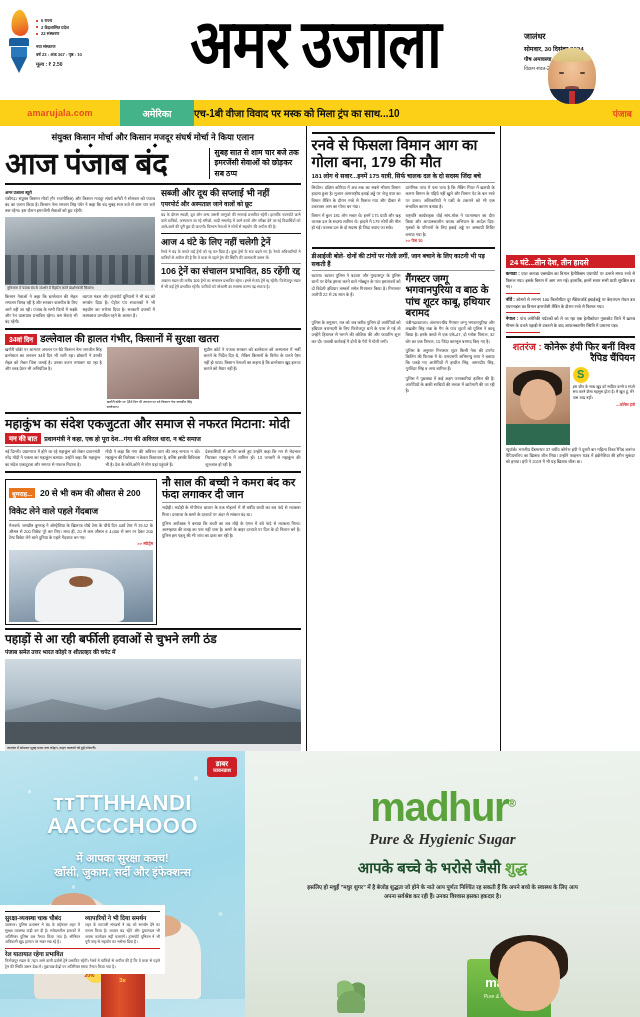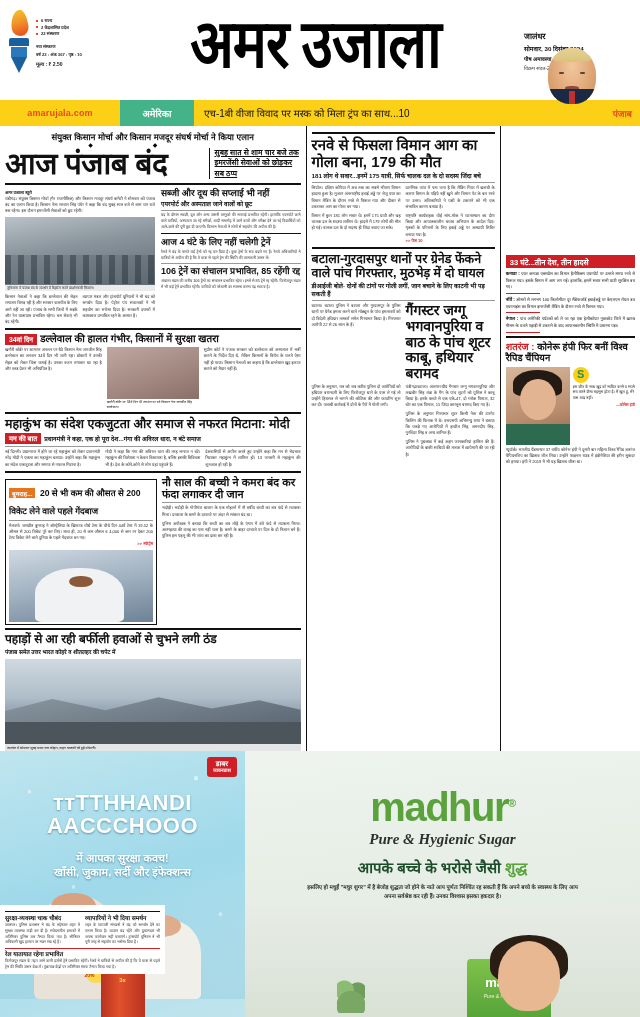--- a/index.html
+++ b/index.html
@@ -63,34 +63,34 @@
   .trump-head .suit { position:absolute; bottom:0; left:-6px; right:-6px; height:15px; background:#1b2a44; }
   .trump-head .tie { position:absolute; bottom:0; left:50%; margin-left:-3px; width:6px; height:13px; background:#c03030; }
   .trump-head .eyeL,.trump-head .eyeR { position:absolute; top:24px; width:5px; height:2px; background:#5a4330; border-radius:1px;}
   .trump-head .eyeL{left:11px;} .trump-head .eyeR{right:11px;}
   .trump-head .mouth { position:absolute; top:38px; left:50%; margin-left:-7px; width:14px; height:5px; background:#8d4a40; border-radius:40%; }
 
   
   .yellow-strip { height:26px; display:flex; align-items:center; background:#fcd017; position:relative; }
   .y-site { width:120px; text-align:center; font-size:9px; font-weight:bold; color:#e8491f; font-family:"Liberation Sans",sans-serif; letter-spacing:0.2px;}
   .y-amerika { width:74px; height:26px; background:#45b38a; color:#fff; display:flex; align-items:center; justify-content:center; font-size:9.5px; font-weight:bold; }
-  .y-teaser { flex:1; padding-left:10px; font-size:10px; font-weight:normal; color:#111; }
+  .y-teaser { flex:1; font-size:10px; font-weight:bold; color:#111; }
   .y-punjab { width:60px; text-align:right; padding-right:8px; font-size:9px; font-weight:bold; color:#e8491f; }
 
   
   .main { display:flex; width:640px; }
   .col-left { width:324px; border-right:1px solid #111; padding:3px 5px 0 5px; }
   .col-center { width:205px; border-right:1px solid #111; padding:3px 5px 0 5px; }
   .col-right { width:147px; padding:3px 5px 0 5px; }
 
   
   .kicker { font-size:8.4px; font-weight:bold; text-align:center; letter-spacing:0.1px; padding:2px 0 1px; }
   .lead-row { display:flex; align-items:flex-start; gap:5px; margin-top:1px; }
   .lead-hl { font-size:30px; font-weight:bold; letter-spacing:-0.5px; line-height:1.05; flex:1; font-family:"Liberation Sans",sans-serif;}
-  .lead-sub { width:92px; border-left:1px solid #111; padding-left:5px; font-size:7.6px; font-weight:bold; line-height:1.35;text-decoration:underline; }
+  .lead-sub { width:92px; border-left:1px solid #111; padding-left:5px; font-size:7.6px; font-weight:bold; line-height:1.35; }
   .diamond-row { text-align:center; font-size:6px; letter-spacing:60px; margin:-2px 0 -1px 0; color:#000; }
 
   .byline { font-size:4.2px; font-weight:bold; margin:2px 0 1px; }
   .colsplit2 { display:flex; gap:5px; }
   .colsplit3 { display:flex; gap:5px; }
   .tcol { flex:1; }
   .body-text { font-size:4.1px; line-height:1.52; text-align:justify; color:#2a2a2a; }
   .body-text.tiny { font-size:3.8px; line-height:1.5; }
   .rule { border-top:1px solid #111; margin:3px 0; }
   .rule-thick { border-top:2px solid #111; margin:3px 0; }
@@ -129,21 +129,21 @@
       background:radial-gradient(ellipse at 40% 60%, rgba(60,60,62,.85), rgba(120,120,124,.25) 70%, transparent); border-radius:50%;}
   .fire-photo .plane { position:absolute; right:6%; top:40%; width:44%; height:12%; background:#cfd6db; border-radius:40% 8% 8% 40%; }
 
   
   .ghante-head { background:#cf1f26; color:#fff; font-size:7.6px; font-weight:bold; padding:1.5px 4px; display:block; }
   .ghante-item { font-size:4.1px; line-height:1.5; margin-top:3px; text-align:justify; }
   .ghante-item b { font-size:4.6px; }
   .ghante-sep { border-top:1.5px solid #cf1f26; width:34px; margin:2.5px 0; }
 
   
-  .chess-hl { font-size:9.6px; font-weight:bold; text-align:left; line-height:1.2; }
+  .chess-hl { font-size:9.6px; font-weight:bold; text-align:right; line-height:1.2; }
   .chess-row { display:flex; gap:3px; margin-top:3px; }
   .chess-photo { width:64px; height:78px; background:linear-gradient(165deg,#d8b79c,#b98d6e 60%,#8d6548); position:relative; overflow:hidden;}
   .chess-photo .face { position:absolute; top:16%; left:22%; width:56%; height:52%; background:#e3b491; border-radius:50%; }
   .chess-photo .hair { position:absolute; top:4%; left:12%; width:76%; height:34%; background:#241a14; border-radius:50% 50% 20% 20%; }
   .chess-photo .dress { position:absolute; bottom:0; left:-6%; width:112%; height:26%; background:#2d6a4f; }
   .chess-quote { flex:1; font-size:3.8px; line-height:1.5; }
   .swirl { width:16px; height:16px; border-radius:50%; background:#fcd017; position:relative; margin-bottom:2px;}
   .swirl:after { content:"S"; position:absolute; inset:0; display:flex; align-items:center; justify-content:center; color:#2f8f4e; font-weight:bold; font-size:11px; }
 
   
@@ -398,46 +398,45 @@
         </div>
         <div class="tcol">
           <div class="body-text">प्रारंभिक जांच में पता चला है कि लैंडिंग गियर में खराबी के कारण विमान के पहिये नहीं खुले और विमान पेट के बल रनवे पर उतरा। अधिकारियों ने पक्षी के टकराने को भी एक संभावित कारण बताया है।</div>
           <div class="body-text" style="margin-top:3px;">राष्ट्रपति कार्यवाहक चोई सांग-मोक ने घटनास्थल का दौरा किया और आपातकालीन बचाव अभियान के आदेश दिए। मृतकों के परिजनों के लिए हवाई अड्डे पर अस्थायी शिविर बनाया गया है।</div>
           <div class="body-text" style="color:#cf1f26;font-weight:bold;">&gt;&gt; पेज 10</div>
         </div>
       </div>
 
       <div class="rule-thick"></div>
 
-      <div class="hl-mid">बटाला-गुरदासपुर थानों पर ग्रेनेड फेंकने वाले पांच गिरफ्तार, मुठभेड़ में दो घायल</div>
       <div class="subhl">डीआईजी बोले- दोनों की टांगों पर गोली लगीं, जान बचाने के लिए काटनी भी पड़ सकती हैं</div>
       <div class="rule-light"></div>
       <div class="colsplit2">
         <div class="tcol">
           <div class="body-text">बटाला। बटाला पुलिस ने बटाला और गुरदासपुर के पुलिस थानों पर ग्रेनेड हमला करने वाले मॉड्यूल के पांच हमलावरों को दो विदेशी हथियार तस्करों समेत गिरफ्तार किया है। गिरफ्तार आरोपी 22 से 26 साल के हैं।</div>
         </div>
         <div class="tcol">
-          <div class="hl-mid" style="font-size:14px;">गैंगस्टर जग्गू भगवानपुरिया व बाठ के पांच शूटर काबू, हथियार बरामद</div>
+          <div class="hl-mid" style="font-size:10px;">गैंगस्टर जग्गू भगवानपुरिया व बाठ के पांच शूटर काबू, हथियार बरामद</div>
         </div>
       </div>
       <div class="colsplit2" style="margin-top:2px;">
         <div class="tcol">
             <div class="body-text">पुलिस के अनुसार, रात को जब करीब पुलिस दो आरोपियों को हथियार बरामदगी के लिए फिरोजपुर थाने के पास ले गई तो उन्होंने हिरासत से भागने की कोशिश की और फायरिंग शुरू कर दी। जवाबी कार्रवाई में दोनों के पैरों में गोली लगी।</div>
           </div>
         <div class="tcol">
           <div class="body-text">चंडीगढ़/बटाला। अंतरराज्यीय गैंगस्टर जग्गू भगवानपुरिया और लखबीर सिंह लंडा के गैंग के पांच शूटरों को पुलिस ने काबू किया है। इनके कब्जे से एक एके-47, दो ग्लॉक पिस्टल, 32 बोर का एक पिस्टल, 15 जिंदा कारतूस बरामद किए गए हैं।</div>
           <div class="body-text" style="margin-top:3px;">पुलिस के अनुसार गिरफ्तार शूटर किसी नेता की टारगेट किलिंग की फिराक में थे। एसएसपी अभिमन्यु राणा ने बताया कि पकड़े गए आरोपियों में हरप्रीत सिंह, अमनदीप सिंह, गुरविंदर सिंह व अन्य शामिल हैं।</div>
           <div class="body-text" style="margin-top:3px;">पुलिस ने पूछताछ में कई अहम जानकारियां हासिल की हैं। आरोपियों के बाकी साथियों की तलाश में छापेमारी की जा रही है।</div>
         </div>
       </div>
     </div>
 
     <div class="col-right">
       <div style="height:126px;"></div>
-      <span class="ghante-head">33 घंटे...तीन देश, तीन हादसे</span>
+      <span class="ghante-head">24 घंटे...तीन देश, तीन हादसे</span>
 
       <div class="ghante-item">
         <b>कनाडा :</b>
         <span>एयर कनाडा एक्सप्रेस का विमान हैलीफैक्स एयरपोर्ट पर उतरते समय रनवे से फिसल गया। इसके विमान में आग लग गई। हालांकि, इसमें सवार सभी यात्री सुरक्षित बच गए।</span>
       </div>
       <div class="ghante-sep"></div>
       <div class="ghante-item">
         <b>नॉर्वे :</b>
         <span>ओस्लो से लगभग 100 किलोमीटर दूर सैंडेफजॉर्ड हवाईअड्डे पर केएलएम रॉयल डच एयरलाइंस का विमान इमरजेंसी लैंडिंग के दौरान रनवे से फिसल गया।</span>
       </div>

